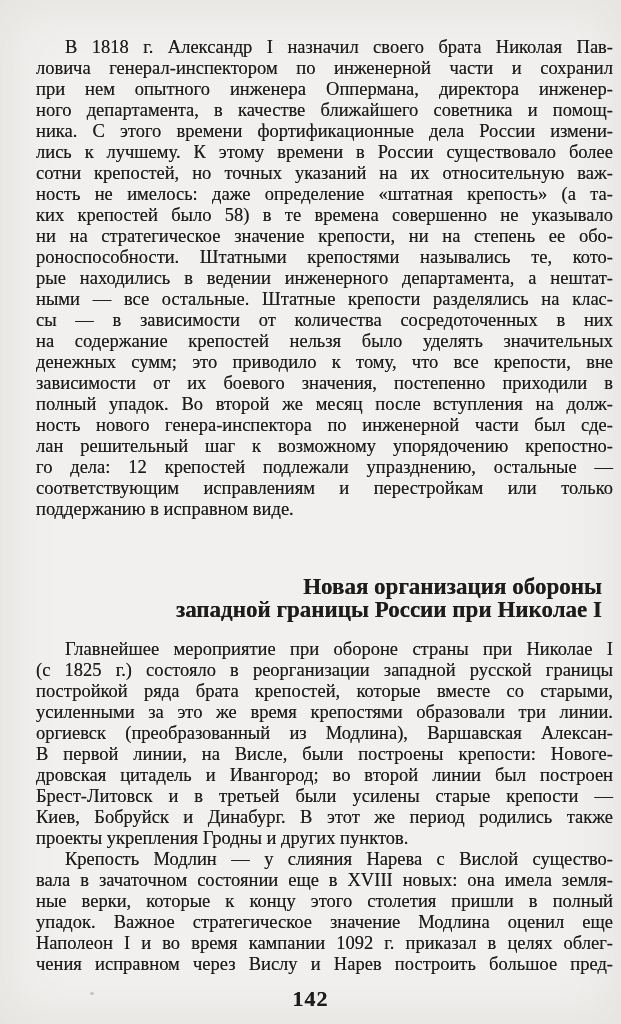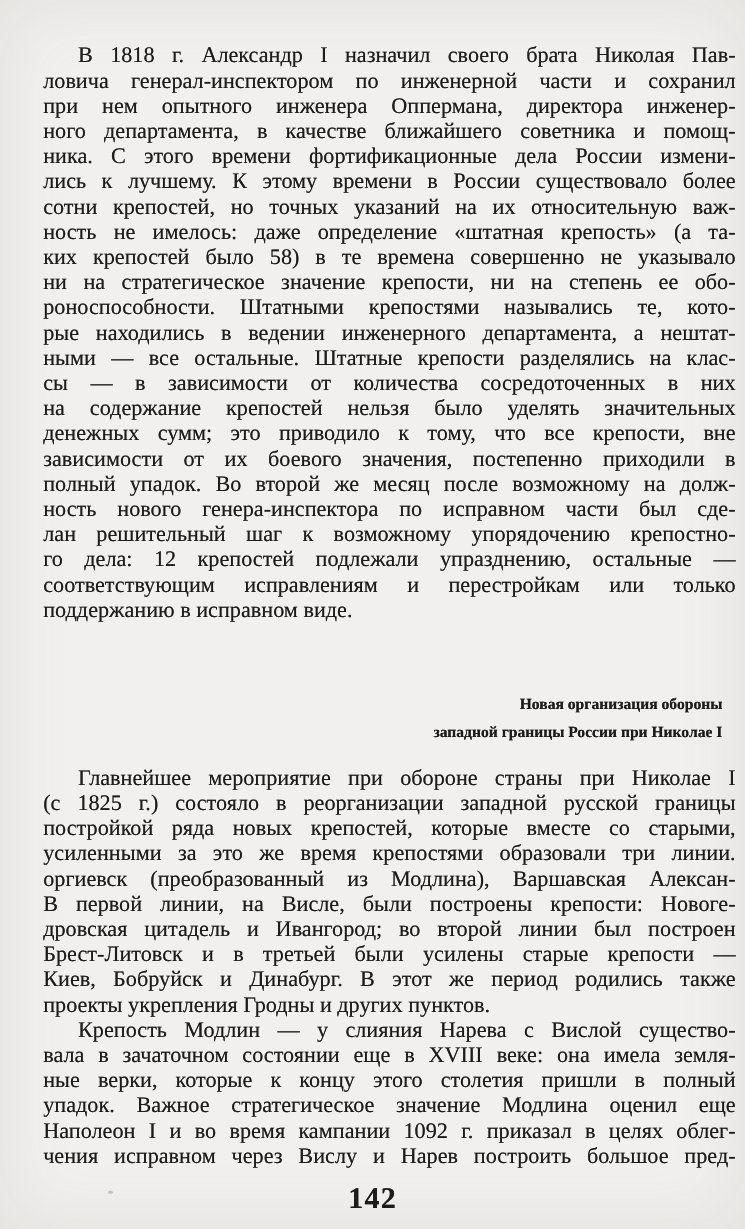--- a/index.html
+++ b/index.html
@@ -37,35 +37,35 @@
   .line.para-end {
     text-align: center;
     text-align-last: left;
   }
   .block-para1 { top: 37px; }
   .block-heading {
     top: 575px;
     width: 566px;
   }
   .heading-line {
-    font-size: 13px;
+    font-size: 23px;
     line-height: 23px;
     height: 23px;
     font-weight: bold;
     text-align: right;
     text-shadow: 0 0 0.5px rgba(25,22,22,0.8);
   }
   .block-para2 { top: 639px; }
   .page-number {
     position: absolute;
     top: 986px;
     left: 0;
     width: 621px;
     text-align: center;
-    font-size: 25px;
+    font-size: 22px;
     font-weight: bold;
     letter-spacing: 1px;
     text-shadow: 0 0 0.5px rgba(25,22,22,0.8);
   }
   .scan-speck {
     position: absolute;
     top: 992px;
     left: 90px;
     width: 4px;
     height: 3px;
@@ -89,46 +89,46 @@
     <div class="line">ность не имелось: даже определение «штатная крепость» (а та-</div>
     <div class="line">ких крепостей было 58) в те времена совершенно не указывало</div>
     <div class="line">ни на стратегическое значение крепости, ни на степень ее обо-</div>
     <div class="line">роноспособности. Штатными крепостями назывались те, кото-</div>
     <div class="line">рые находились в ведении инженерного департамента, а нештат-</div>
     <div class="line">ными — все остальные. Штатные крепости разделялись на клас-</div>
     <div class="line">сы — в зависимости от количества сосредоточенных в них</div>
     <div class="line">на содержание крепостей нельзя было уделять значительных</div>
     <div class="line">денежных сумм; это приводило к тому, что все крепости, вне</div>
     <div class="line">зависимости от их боевого значения, постепенно приходили в</div>
-    <div class="line">полный упадок. Во второй же месяц после возможному на долж-</div>
-    <div class="line">ность нового генера-инспектора по исправном части был сде-</div>
+    <div class="line">полный упадок. Во второй же месяц после вступления на долж-</div>
+    <div class="line">ность нового генера-инспектора по инженерной части был сде-</div>
     <div class="line">лан решительный шаг к возможному упорядочению крепостно-</div>
     <div class="line">го дела: 12 крепостей подлежали упразднению, остальные —</div>
     <div class="line">соответствующим исправлениям и перестройкам или только</div>
     <div class="line para-end">поддержанию в исправном виде.</div>
   </div>
 
   <div class="text-block block-heading">
     <div class="heading-line">Новая организация обороны</div>
     <div class="heading-line">западной границы России при Николае I</div>
   </div>
 
   <div class="text-block block-para2">
     <div class="line indent">Главнейшее мероприятие при обороне страны при Николае I</div>
     <div class="line">(с 1825 г.) состояло в реорганизации западной русской границы</div>
-    <div class="line">постройкой ряда новых крепостей, которые вместе со старыми,</div>
+    <div class="line">постройкой ряда брата крепостей, которые вместе со старыми,</div>
     <div class="line">усиленными за это же время крепостями образовали три линии.</div>
     <div class="line">оргиевск (преобразованный из Модлина), Варшавская Алексан-</div>
     <div class="line">В первой линии, на Висле, были построены крепости: Новоге-</div>
     <div class="line">дровская цитадель и Ивангород; во второй линии был построен</div>
     <div class="line">Брест-Литовск и в третьей были усилены старые крепости —</div>
     <div class="line">Киев, Бобруйск и Динабург. В этот же период родились также</div>
     <div class="line para-end">проекты укрепления Гродны и других пунктов.</div>
     <div class="line indent">Крепость Модлин — у слияния Нарева с Вислой существо-</div>
-    <div class="line">вала в зачаточном состоянии еще в XVIII веке: она имела земля-</div>
+    <div class="line">вала в зачаточном состоянии еще в XVIII новых: она имела земля-</div>
     <div class="line">ные верки, которые к концу этого столетия пришли в полный</div>
     <div class="line">упадок. Важное стратегическое значение Модлина оценил еще</div>
     <div class="line">Наполеон I и во время кампании 1092 г. приказал в целях облег-</div>
     <div class="line">чения исправном через Вислу и Нарев построить большое пред-</div>
   </div>
 
   <div class="page-number">142</div>
 
   <div class="scan-speck"></div>
 

